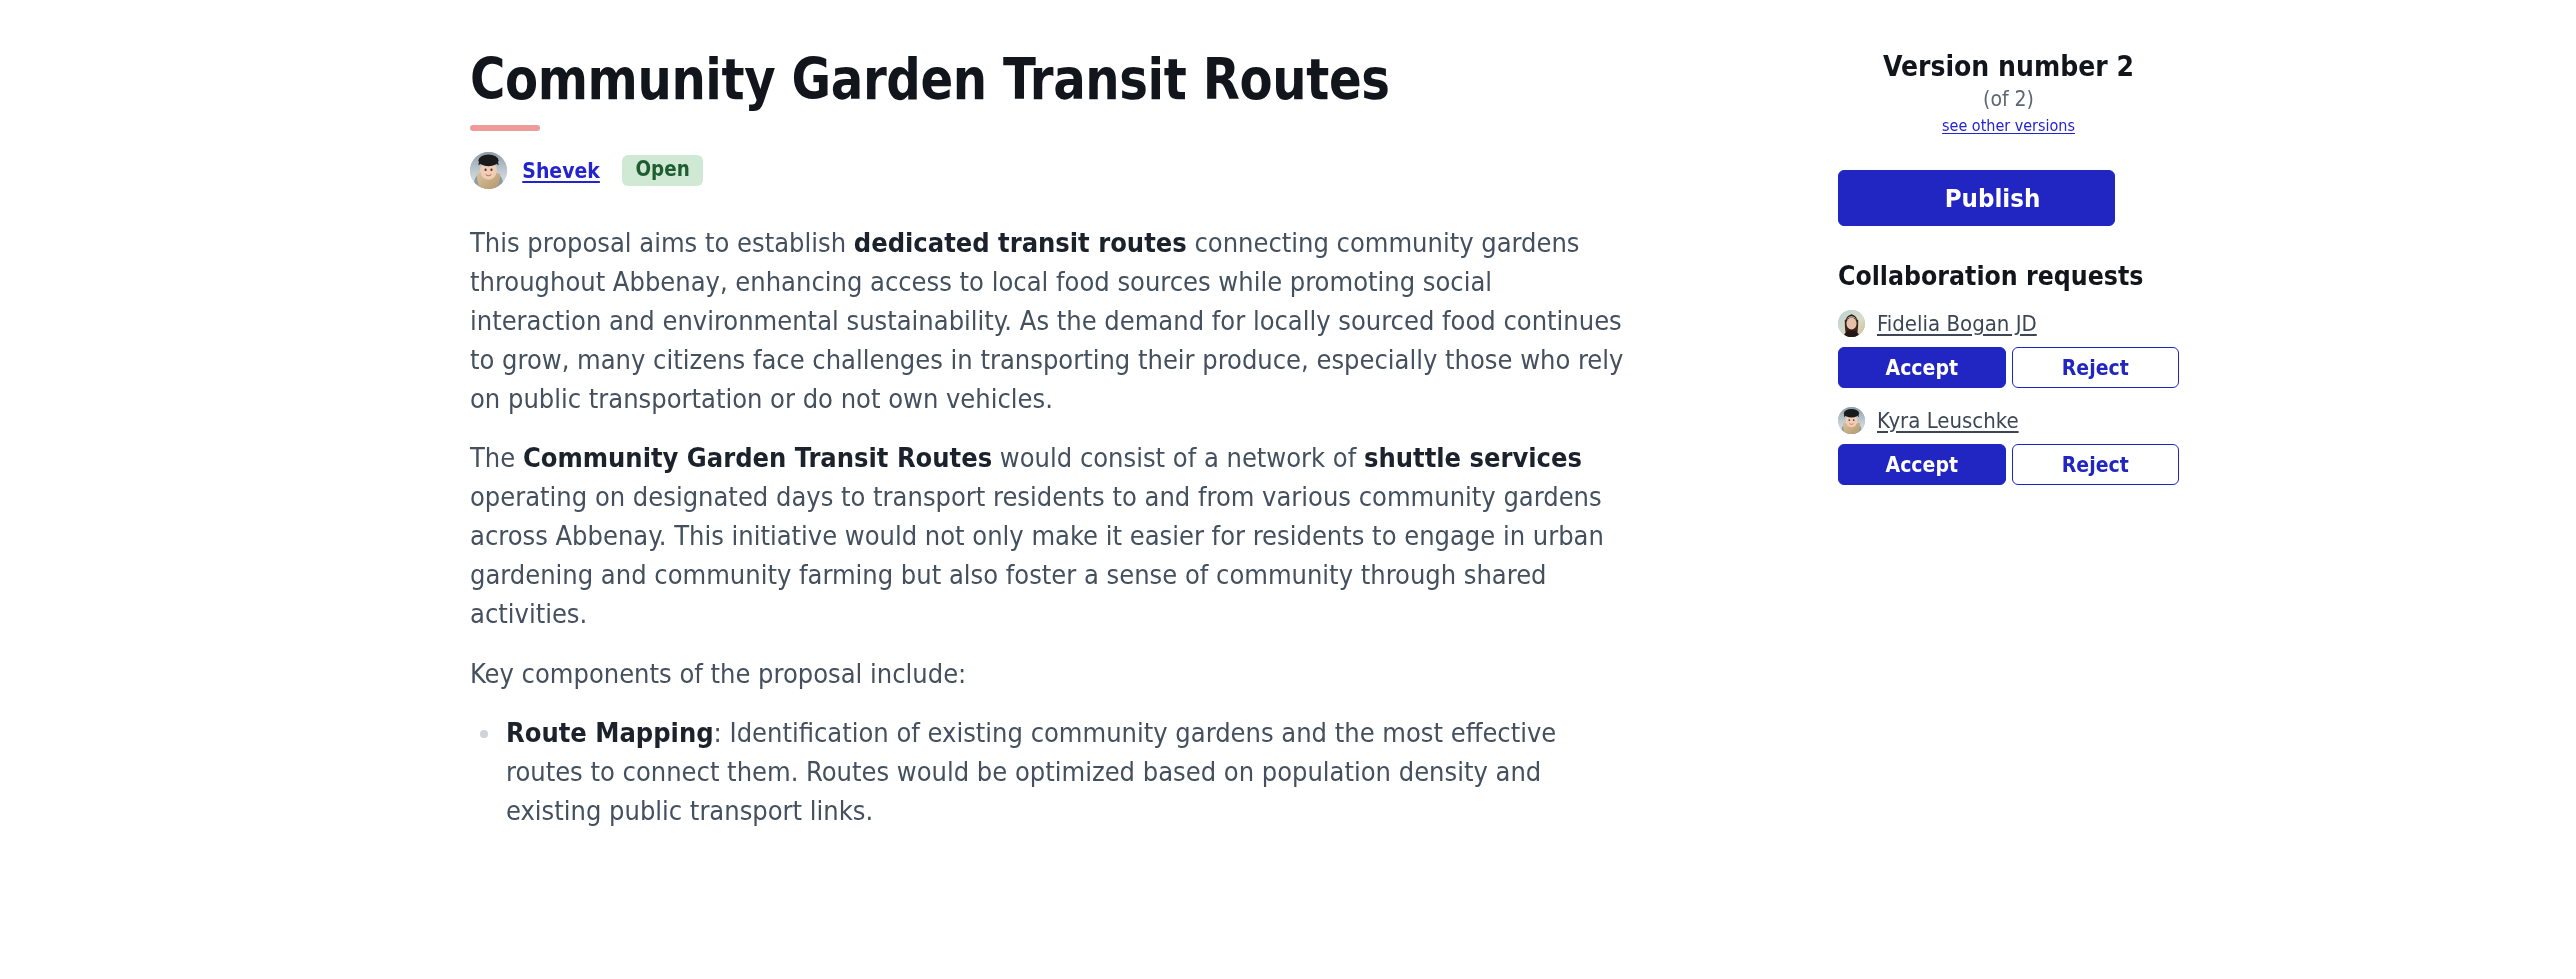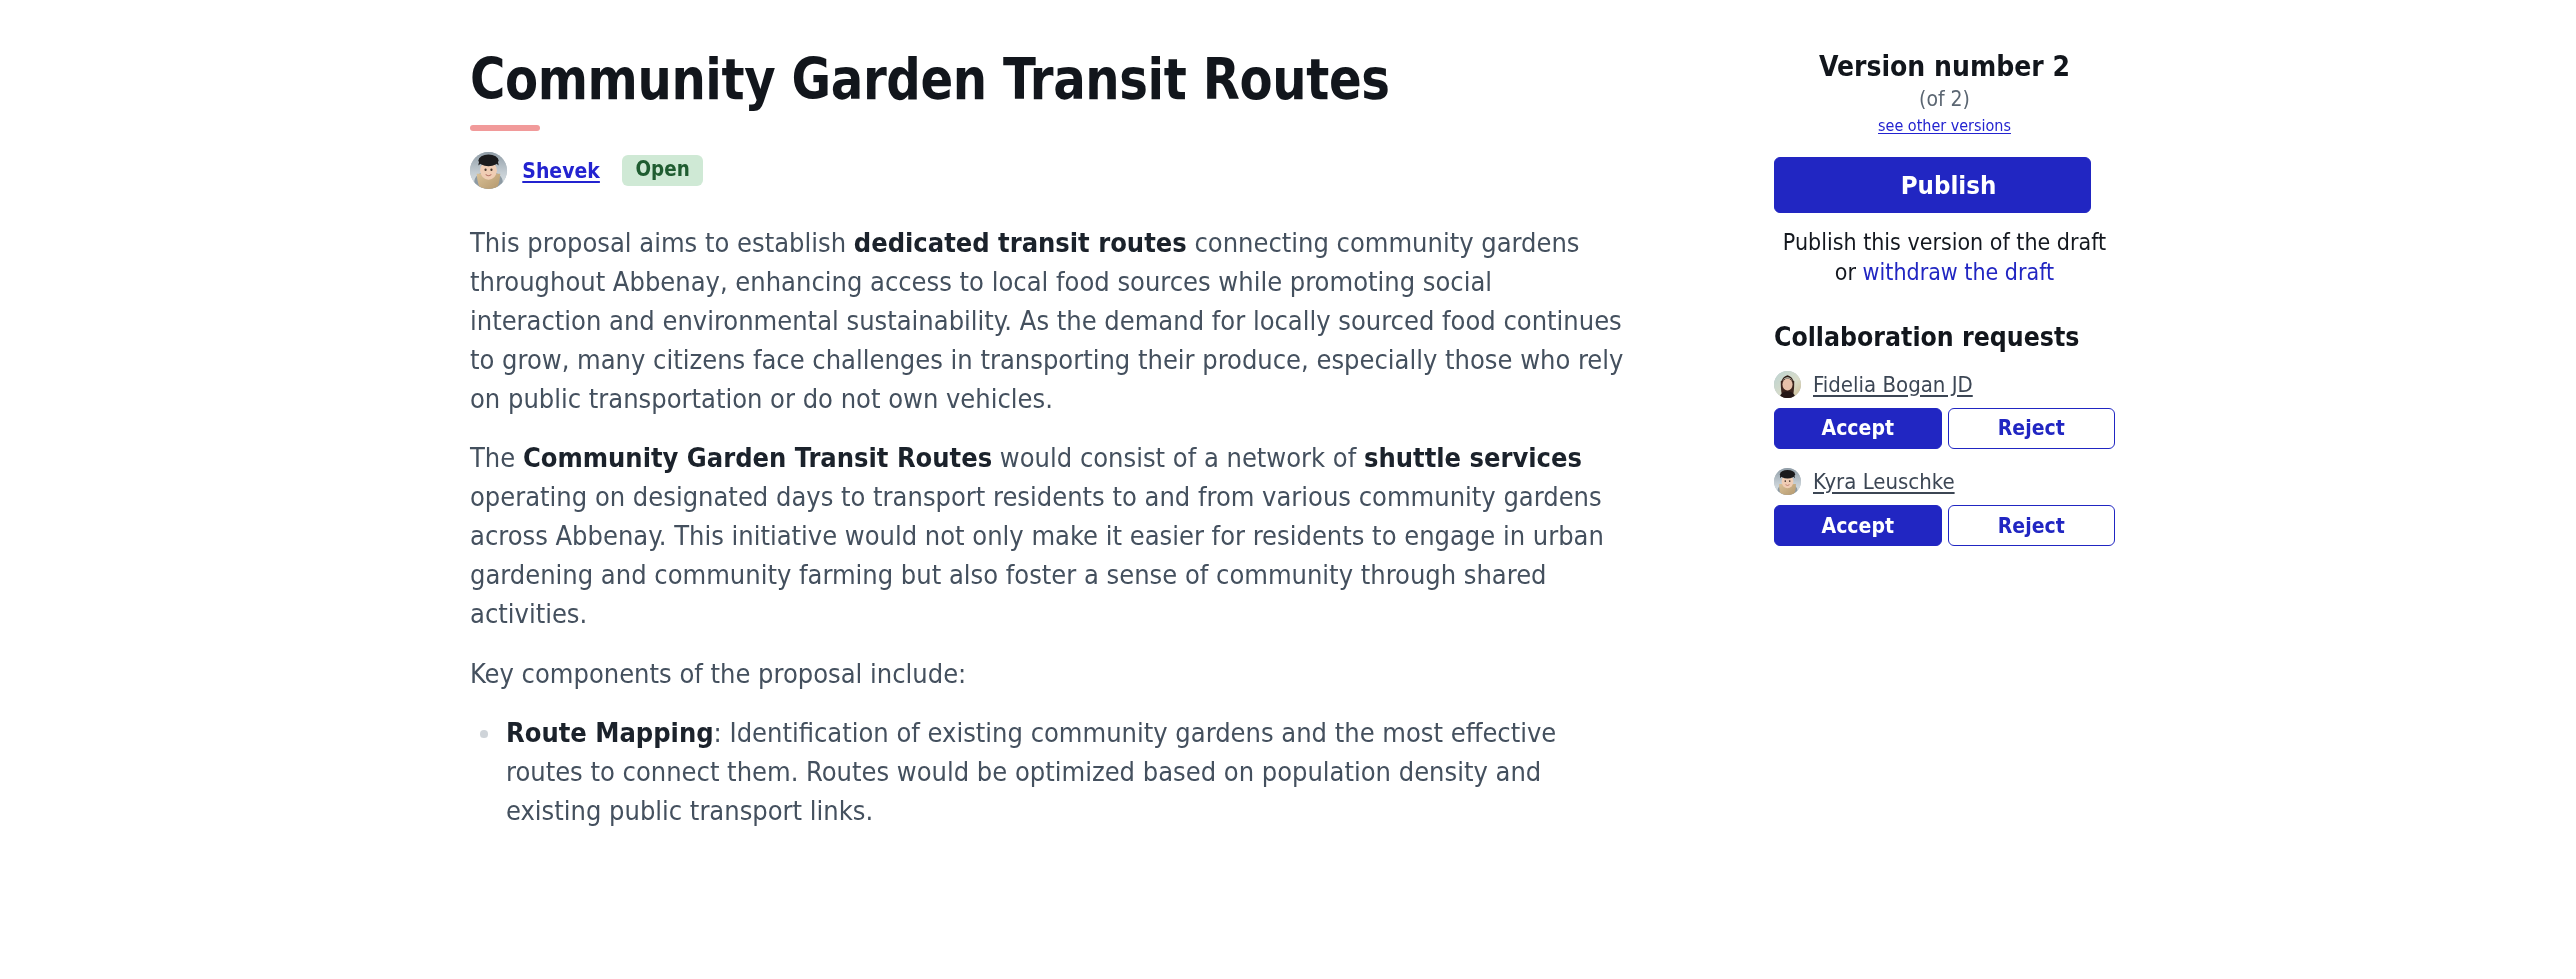--- a/index.html
+++ b/index.html
@@ -124,21 +124,21 @@
     top: 17px;
     width: 7.7px;
     height: 7.7px;
     border-radius: 50%;
     background: #cfd4d9;
   }
 
   
   .sidebar {
     position: absolute;
-    left: 1774px;
+    left: 1838px;
     top: 0;
     width: 341px;
   }
 
   .version-block {
     padding-top: 51px;
     text-align: center;
   }
   .version-title {
     font-family: "DejaVu Sans Condensed", "Liberation Sans Narrow", "Liberation Sans", sans-serif;
@@ -184,23 +184,23 @@
     color: #ffffff;
     border-color: #2126c2;
   }
   .btn-outline {
     background: #ffffff;
     color: #2126c2;
     border-color: #2126c2;
   }
 
   .publish-btn {
-    width: 317px;
+    width: 277px;
     height: 56px;
-    margin-top: 22px;
+    margin-top: 35px;
     font-size: 25.6px;
     padding-left: 32px;
   }
 
   .publish-note {
     margin-top: 13.6px;
     text-align: center;
     font-family: "DejaVu Sans Condensed", "Liberation Sans Narrow", "Liberation Sans", sans-serif;
     font-size: 23px;
     line-height: 30px;
@@ -318,23 +318,20 @@
   <div class="sidebar">
 
     <div class="version-block">
       <div class="version-title">Version number 2</div>
       <div class="version-sub">(of 2)</div>
       <span class="version-link">see other versions</span>
     </div>
 
     <div class="btn btn-primary publish-btn">Publish</div>
 
-    <div class="publish-note">
-      <span>Publish this version of the draft or </span><a>withdraw the draft</a>
-    </div>
 
 
     <div class="collab-heading">Collaboration requests</div>
 
     <div id="collab-list">
         <div class="collab-item">
           <div class="collab-person">
             <div class="collab-avatar">
               <svg viewBox="0 0 32 32" xmlns="http://www.w3.org/2000/svg" aria-hidden="true">
                 <defs>

